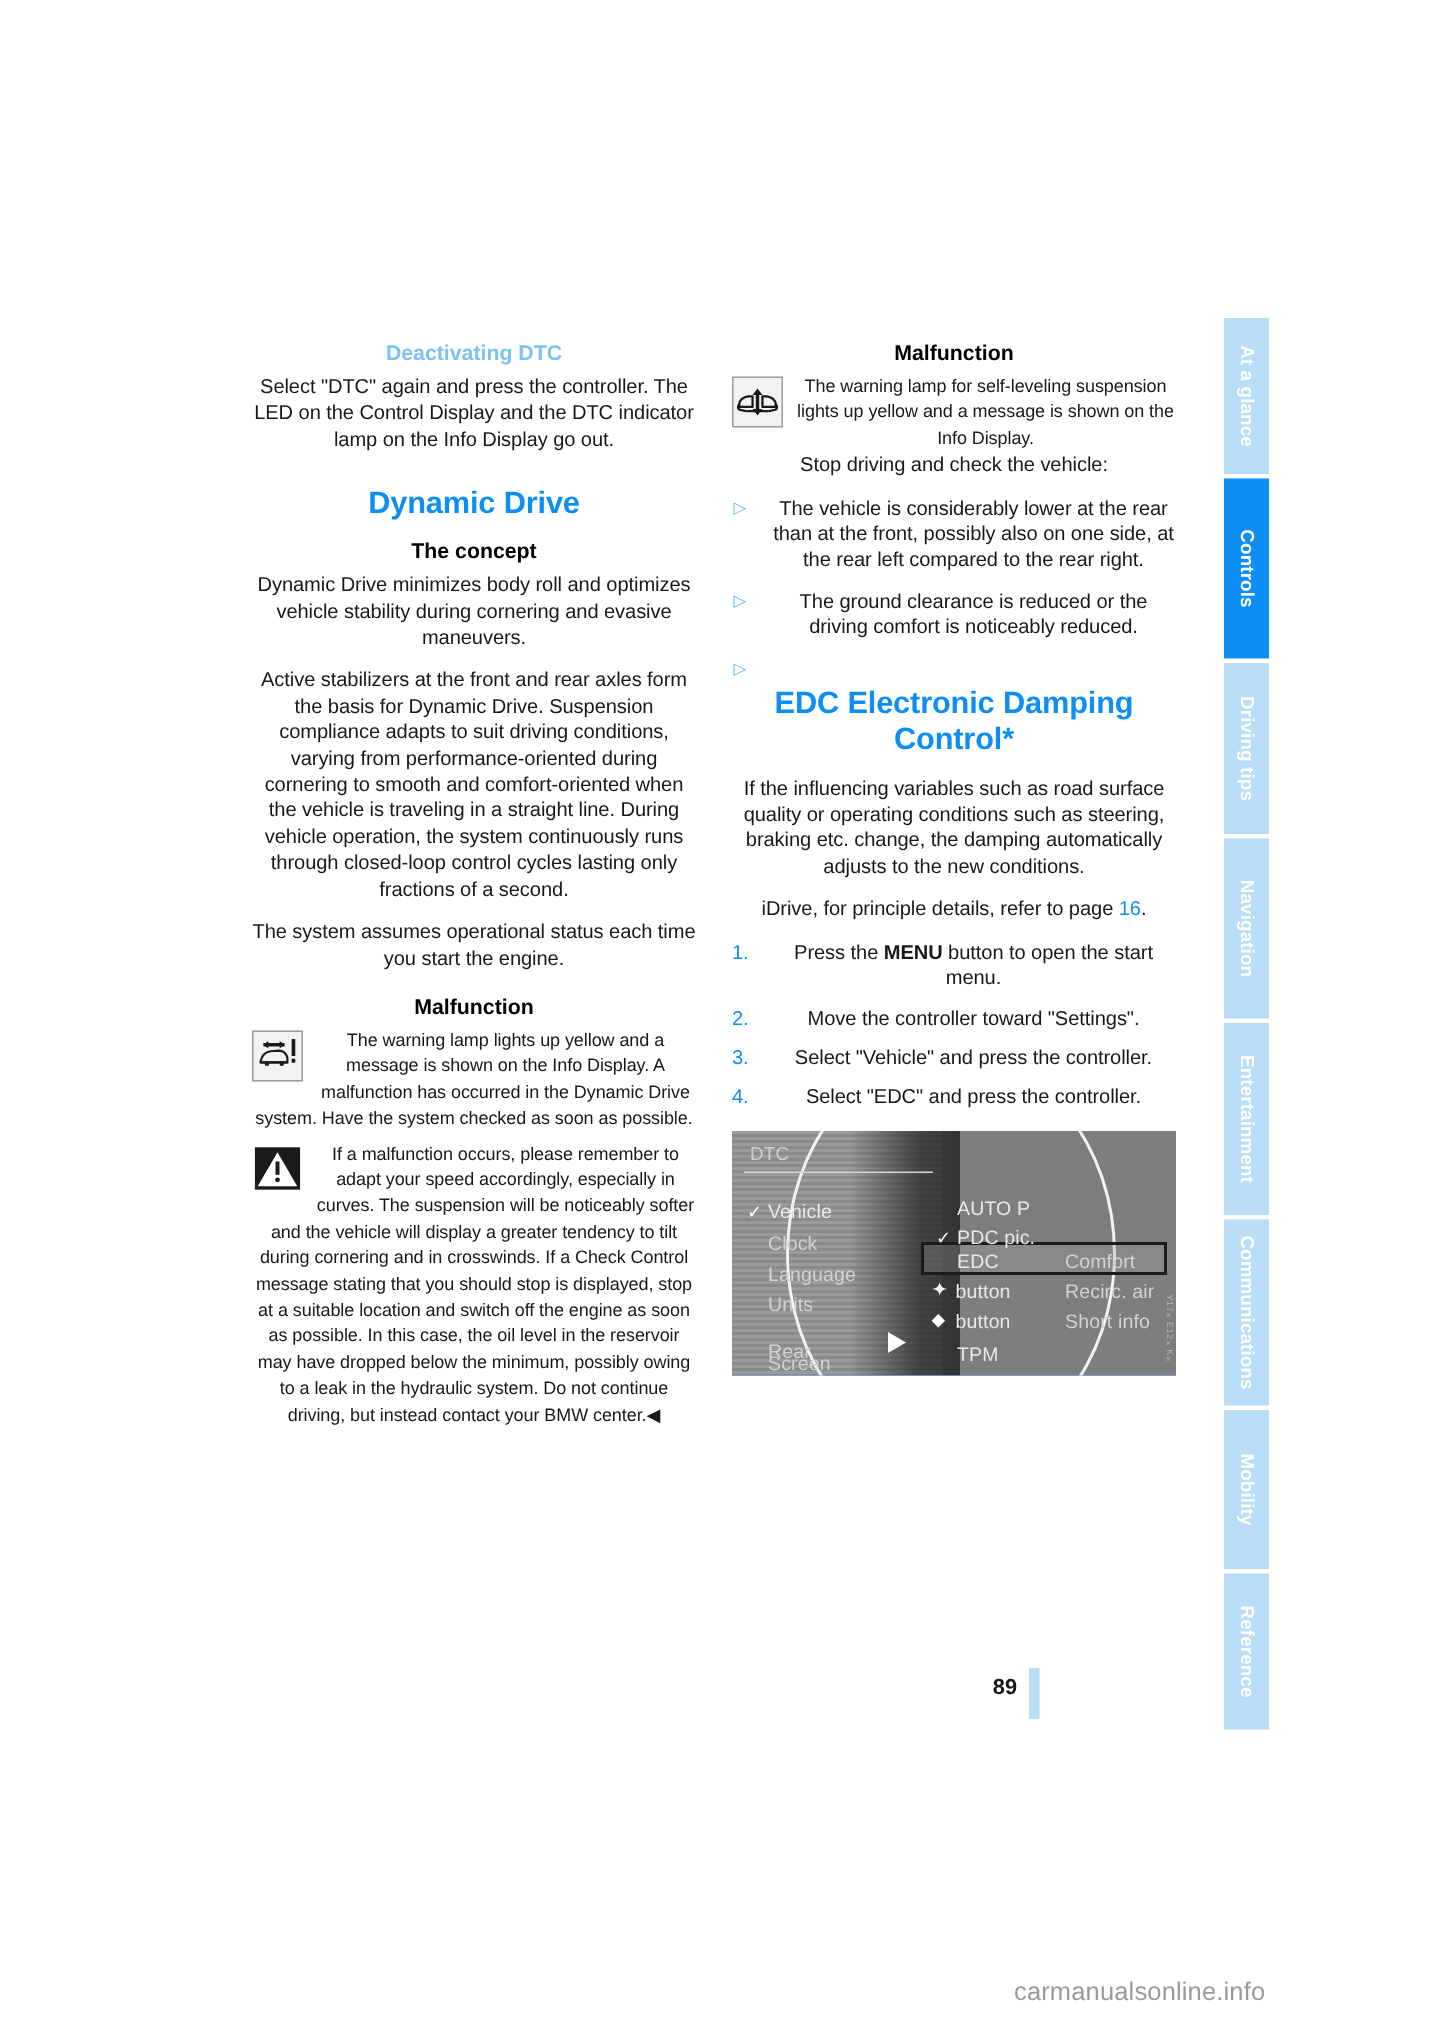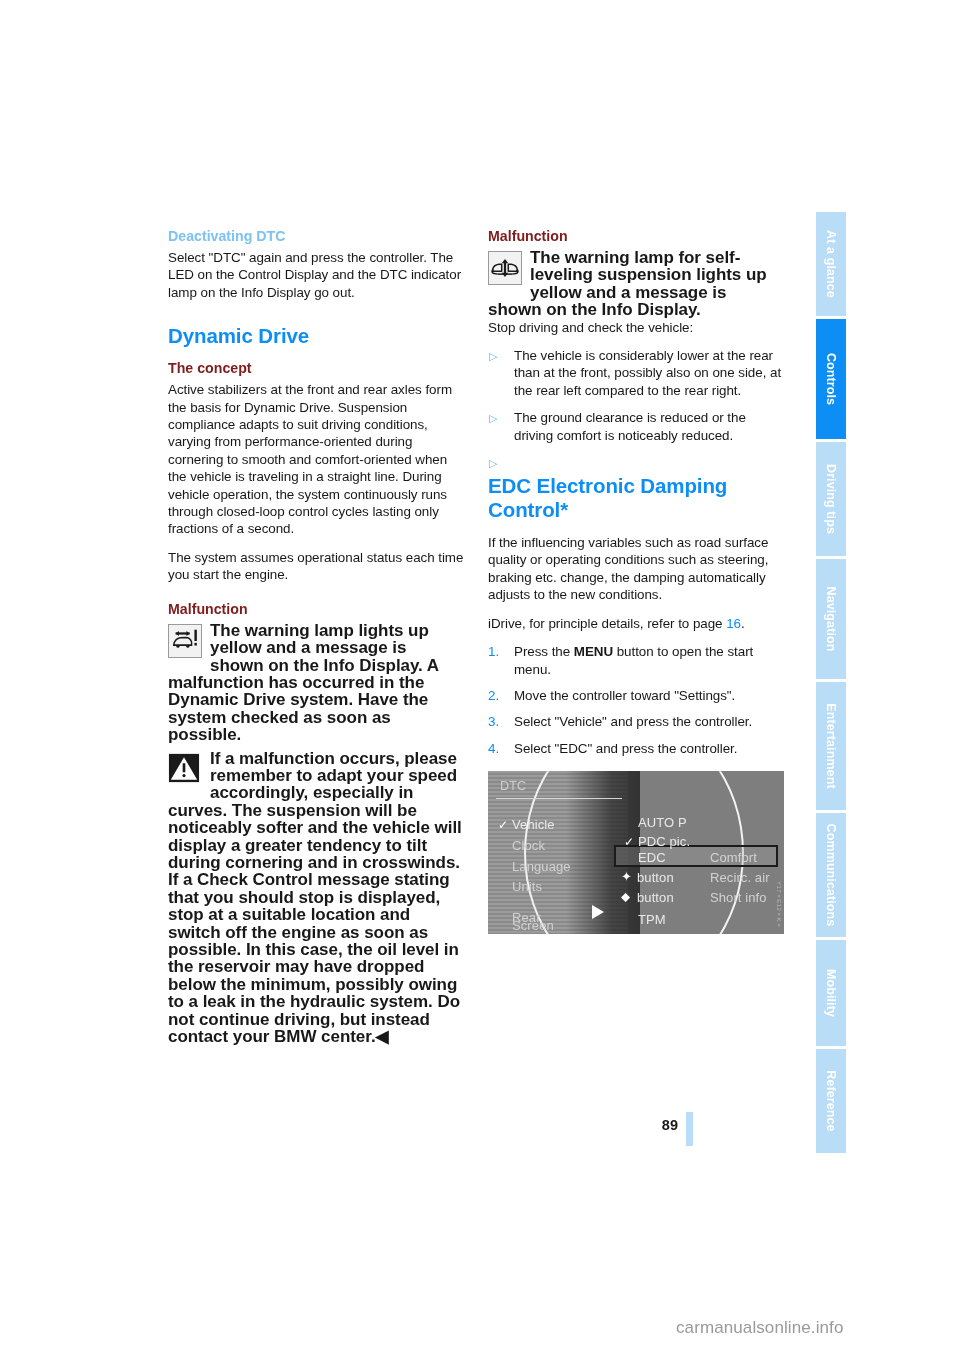--- a/index.html
+++ b/index.html
@@ -48,36 +48,37 @@
     font-weight: bold;
     letter-spacing: .1px;
     line-height: 1;
   }
 
   
   .col {
     position: absolute;
     width: 296px;
     top: 228px;
+    text-align: center;
   }
   #col-left  { left: 168px; }
   #col-right { left: 488px; }
 
   
   .h1 {
     color: #0d8ef5;
     font-size: 20.5px;
     font-weight: bold;
     line-height: 24px;
     margin: 0 0 12px 0;
     letter-spacing: -0.1px;
   }
   .h1.tight { margin-bottom: 14px; }
   .h2 {
-    color: #7f1d1d;
+    color: #000000;
     font-size: 14.2px;
     font-weight: bold;
     line-height: 17px;
     margin: 0 0 4px 0;
   }
   .h2.light { color: #7cc2f2; }
   p.body {
     color: #181818;
     font-size: 13.4px;
     line-height: 17.4px;
@@ -98,25 +99,24 @@
     width: 34px;
     height: 34px;
     margin: 2px 8px 1px 0;
     border: 1px solid #9a9a9a;
     background: #f2f2f2;
     position: relative;
   }
   .icon-box.plain { border: none; background: transparent; }
   .icon-block p {
     color: #181818;
-    font-size: 17px;
+    font-size: 12px;
     line-height: 17.4px;
     margin: 0;
     letter-spacing: -0.05px;
-    font-weight: bold;
   }
   .clearfix::after { content: ""; display: block; clear: both; }
 
   
   ul.triangle, ol.numbered {
     list-style: none;
     margin: 0;
     padding: 0;
   }
   ul.triangle li, ol.numbered li {
@@ -306,20 +306,21 @@
   <div class="col" id="col-left">
 
     <h2 class="h2 light">Deactivating DTC</h2>
     <p class="body">Select "DTC" again and press the controller. The LED on the Control Display and the DTC indicator lamp on the Info Display go out.</p>
 
     <div class="spacer-md"></div>
 
     <h1 class="h1">Dynamic Drive</h1>
 
     <h2 class="h2">The concept</h2>
+    <p class="body">Dynamic Drive minimizes body roll and optimizes vehicle stability during cornering and evasive maneuvers.</p>
     <p class="body">Active stabilizers at the front and rear axles form the basis for Dynamic Drive. Suspension compliance adapts to suit driving conditions, varying from performance-oriented during cornering to smooth and comfort-oriented when the vehicle is traveling in a straight line. During vehicle operation, the system continuously runs through closed-loop control cycles lasting only fractions of a second.</p>
     <p class="body">The system assumes operational status each time you start the engine.</p>
 
     <div class="spacer-sm"></div>
 
     <h2 class="h2">Malfunction</h2>
 
     <div class="icon-block clearfix">
       <div class="icon-box">
         <svg viewBox="0 0 34 34" width="32" height="32" aria-hidden="true">

